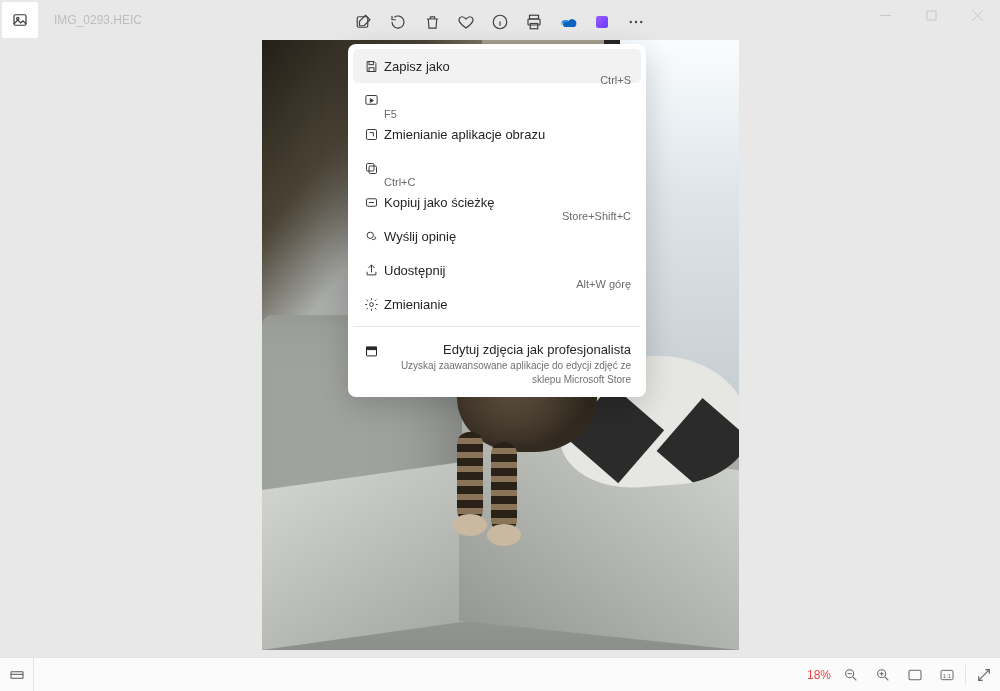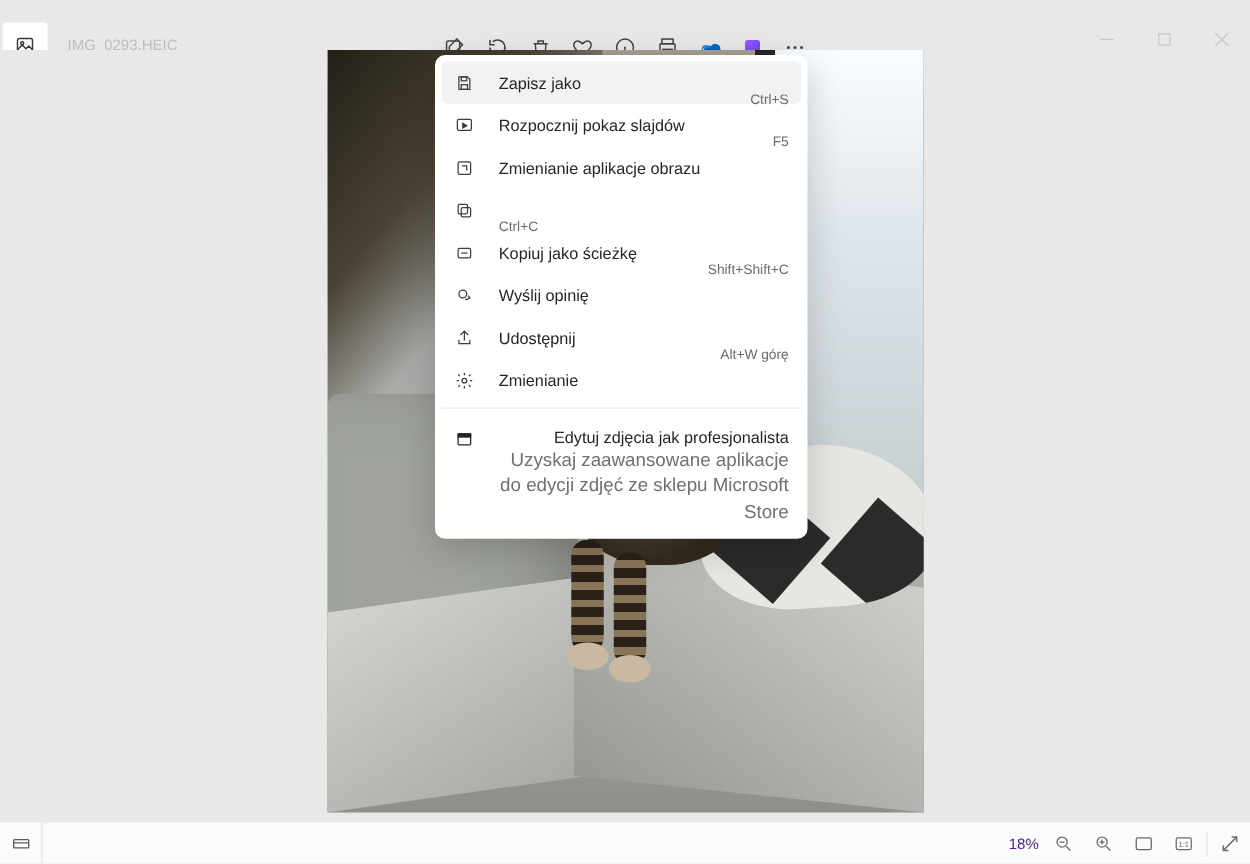--- a/index.html
+++ b/index.html
@@ -6,21 +6,21 @@
   body {
     width: 1000px;
     height: 691px;
     background: #e8e8e8;
     overflow: hidden;
     position: relative;
   }
   
   .titlebar {
     position: absolute;
-    top: 16px; left: 0; right: 0;
+    top: 0; left: 0; right: 0;
     height: 40px;
     display: flex;
     align-items: center;
     text-align: right;
   }
   .app-icon-box {
     width: 36px; height: 36px;
     background: #fff;
     display: flex; align-items: center; justify-content: center;
     margin: 2px;
@@ -175,21 +175,21 @@
     font-size: 13px;
     color: #252525;
   }
   .menu-item {
     display: flex;
     align-items: center;
     height: 34px;
     padding: 0 10px;
     border-radius: 5px;
     cursor: pointer;
-    gap: 20px;
+    gap: 5px;
   }
   .menu-item.highlight { background: #f2f2f2; }
   .menu-item .mi-icon {
     width: 16px; height: 16px;
     display: flex; align-items: center; justify-content: center;
     color: #3c3c3c;
     flex-shrink: 0;
   }
   .menu-item .mi-label { flex: 1; }
   .menu-item .mi-accel { font-size: 11px; color: #6b6b6b; margin-top: 28px; }
@@ -199,21 +199,21 @@
     display: flex;
     padding: 10px 10px 6px 10px;
     gap: 12px;
     cursor: pointer;
     border-radius: 5px;
     text-align: right;
   }
   .menu-promo .mi-icon { width: 16px; height: 16px; flex-shrink:0; margin-top:2px;}
   .menu-promo .promo-text { flex:1; }
   .menu-promo .promo-title { font-size: 13px; color: #252525; }
-  .menu-promo .promo-desc { font-size: 15px; color: #707070; line-height: 1.35; margin-top: 2px;}
+  .menu-promo .promo-desc { font-size: 10px; color: #707070; line-height: 1.35; margin-top: 2px;}
 
   
   .statusbar {
     position: absolute;
     bottom: 0; left: 0; right: 0;
     height: 34px;
     background: #fbfbfb;
     border-top: 1px solid #e4e4e4;
     display: flex;
     align-items: center;
@@ -221,21 +221,21 @@
     color: #9e9e9e;
   }
   .sb-left {
     width: 34px; height: 34px;
     display:flex; align-items:center; justify-content:center;
     border-right: 1px solid #e4e4e4;
     color:#5a5a5a;
     cursor:pointer;
   }
   .sb-spacer { flex: 1; }
-  .sb-zoom { color: #4c1d95; margin-right: 4px; }
+  .sb-zoom { color: #ef4444; margin-right: 4px; }
   .sb-btn {
     width: 32px; height: 34px;
     display:flex; align-items:center; justify-content:center;
     color:#6a6a6a;
     cursor:pointer;
   }
   .sb-sep { width:1px; height:20px; background:#e4e4e4; margin:0 2px;}
 </style>
 </head>
 <body>
@@ -362,21 +362,20 @@
     <span class="mi-label">Zapisz jako</span>
     <span class="mi-accel">Ctrl+S</span>
   </div>
   <div class="menu-item">
     <span class="mi-icon">
         <svg width="15" height="15" viewBox="0 0 24 24" fill="none" stroke="currentColor" stroke-width="1.6">
           <rect x="3" y="4" width="18" height="14" rx="2"></rect>
           <path d="M10 9l5 3-5 3z" fill="currentColor"></path>
         </svg>
       </span>
-    <span class="mi-label">Rozpocznij pokaz slajdów</span>
     <span class="mi-accel">F5</span>
   </div>
   <div class="menu-item">
     <span class="mi-icon">
         <svg width="15" height="15" viewBox="0 0 24 24" fill="none" stroke="currentColor" stroke-width="1.6">
           <rect x="4" y="4" width="16" height="16" rx="2"></rect>
           <path d="M9 9h6v6"></path>
         </svg>
       </span>
     <span class="mi-label">Zmienianie aplikacje obrazu</span>
@@ -391,21 +390,21 @@
     <span class="mi-accel">Ctrl+C</span>
   </div>
   <div class="menu-item">
     <span class="mi-icon">
         <svg width="15" height="15" viewBox="0 0 24 24" fill="none" stroke="currentColor" stroke-width="1.6">
           <rect x="4" y="6" width="16" height="12" rx="2"></rect>
           <path d="M8 12h8"></path>
         </svg>
       </span>
     <span class="mi-label">Kopiuj jako ścieżkę</span>
-    <span class="mi-accel">Shift+Shift+C</span>
+    <span class="mi-accel">Store+Shift+C</span>
   </div>
   <div class="menu-item">
     <span class="mi-icon">
         <svg width="15" height="15" viewBox="0 0 24 24" fill="none" stroke="currentColor" stroke-width="1.6">
           <circle cx="10" cy="10" r="5"></circle>
           <path d="M13 17c4 0 6-2 6-2l-2-3"></path>
         </svg>
       </span>
     <span class="mi-label">Wyślij opinię</span>
   </div>

